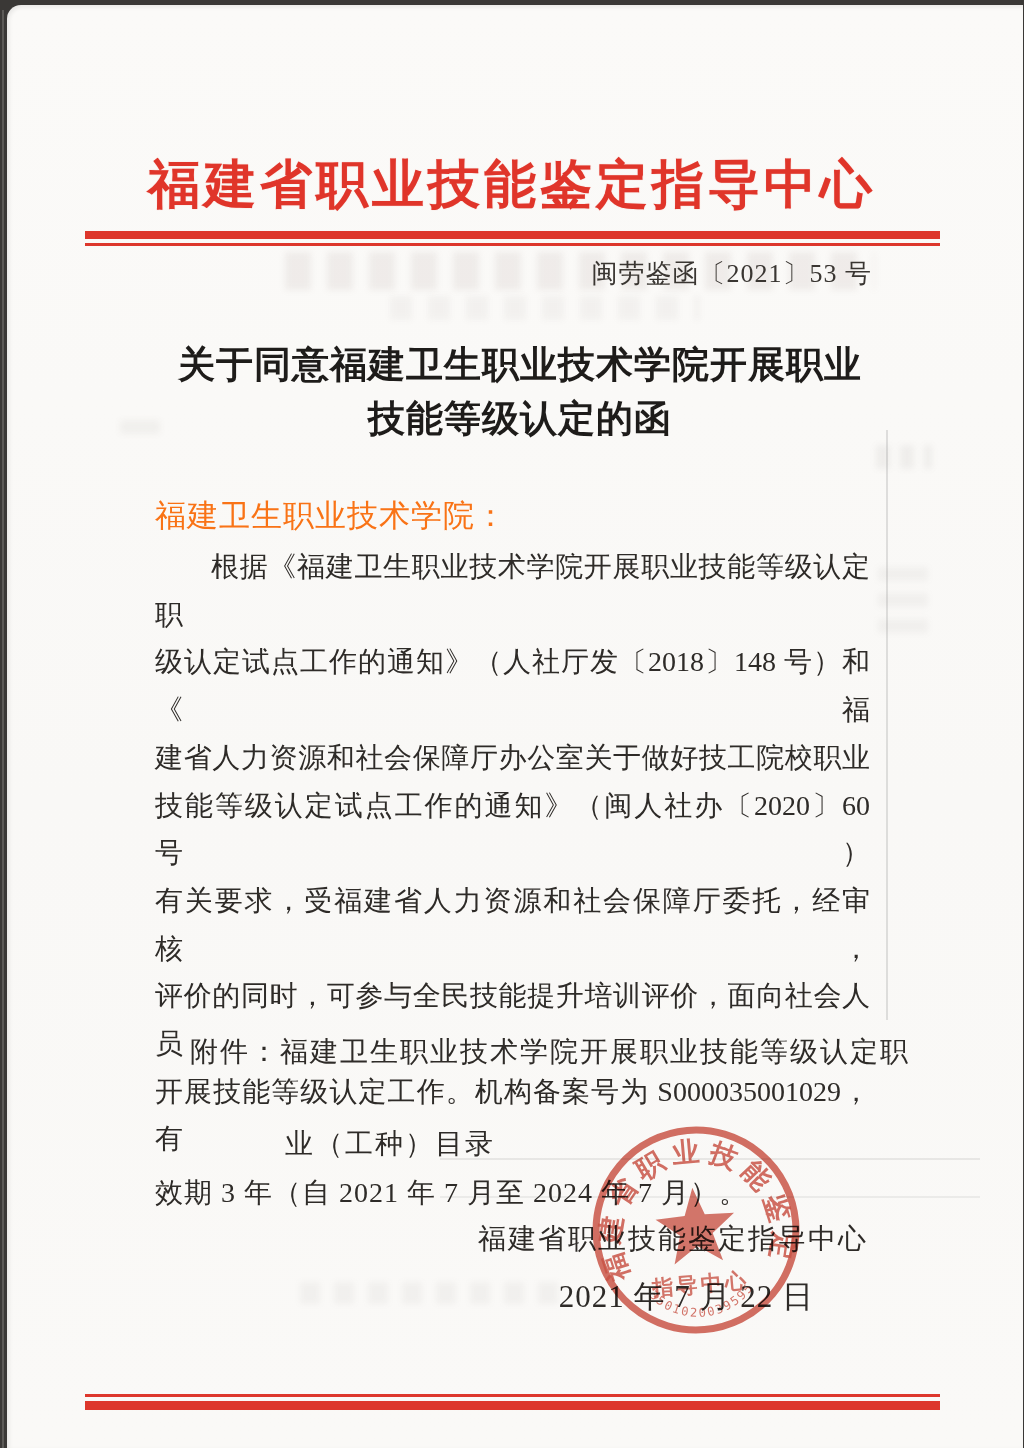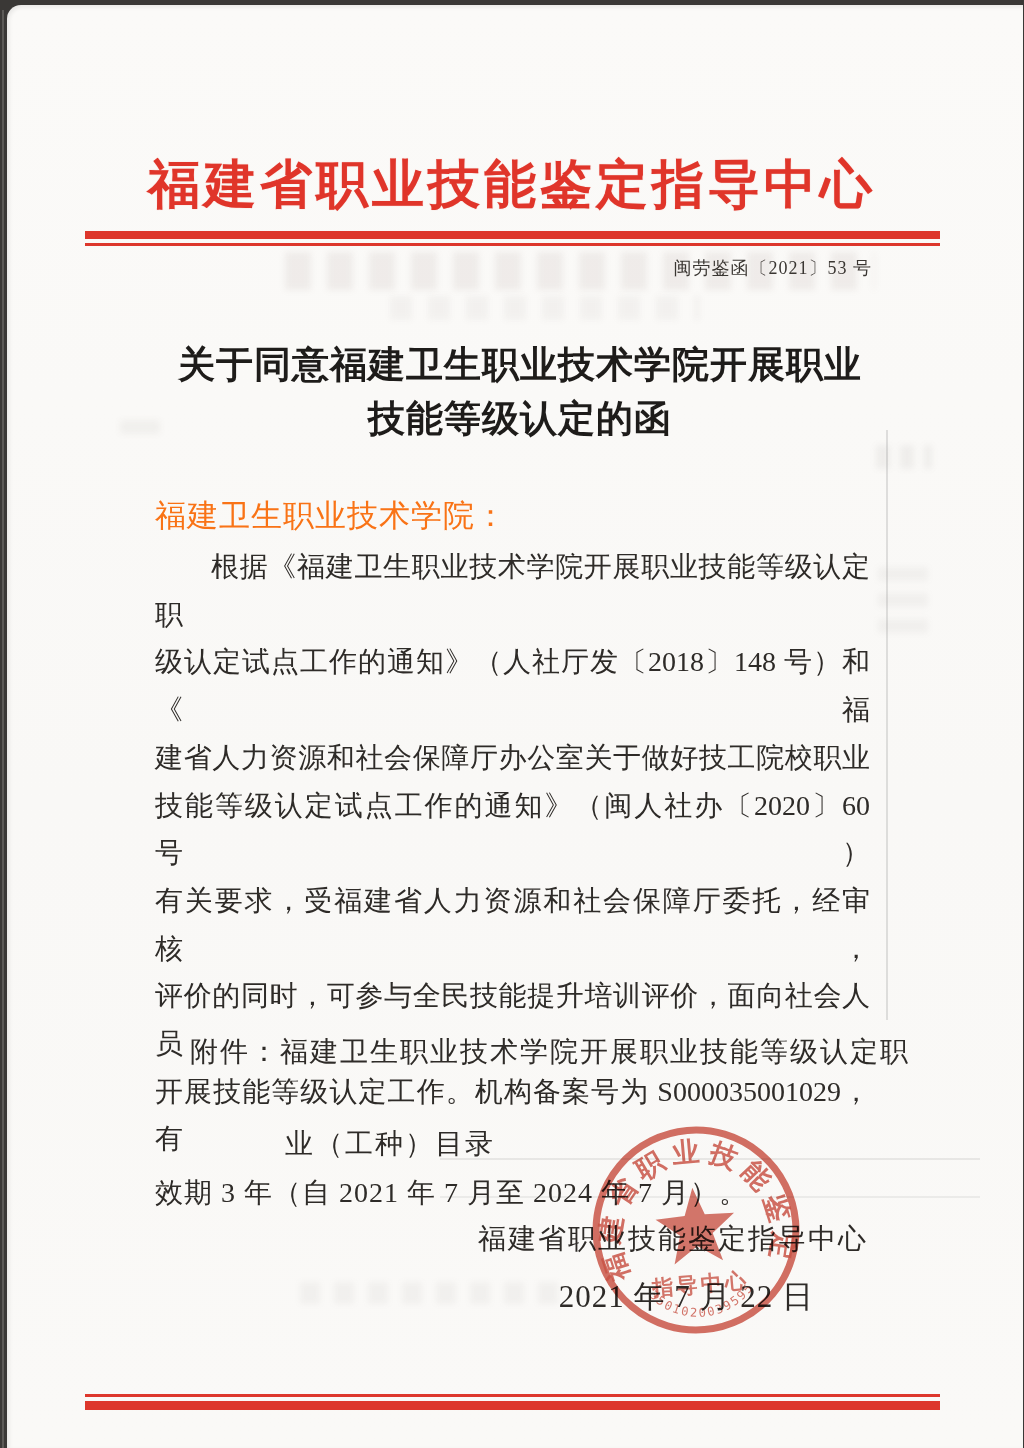--- a/index.html
+++ b/index.html
@@ -26,21 +26,21 @@
     text-shadow:0 0 1px rgba(224,53,42,.4);
     white-space:nowrap;
   }
   .rule-top-thick{position:absolute;top:231px;left:85px;width:855px;height:8px;background:#dd372c;}
   .rule-top-thin {position:absolute;top:243px;left:85px;width:855px;height:3px;background:#dd372c;}
   .rule-bot-thin {position:absolute;top:1394px;left:85px;width:855px;height:3px;background:#dd372c;}
   .rule-bot-thick{position:absolute;top:1401px;left:85px;width:855px;height:9px;background:#dd372c;}
 
   .doc-number{
     position:absolute;top:256px;right:152px;
-    font-size:18px;color:#3a3632;letter-spacing:1px;white-space:nowrap;
+    font-size:26px;color:#3a3632;letter-spacing:1px;white-space:nowrap;
   }
   .doc-title{
     position:absolute;top:338px;left:76px;right:60px;
     text-align:center;color:#1e1c1a;
     font-size:37px;font-weight:700;line-height:54px;letter-spacing:1px;
   }
   .salutation{
     position:absolute;top:495px;left:155px;
     font-size:31px;color:#f97316;letter-spacing:1px;white-space:nowrap;
   }

